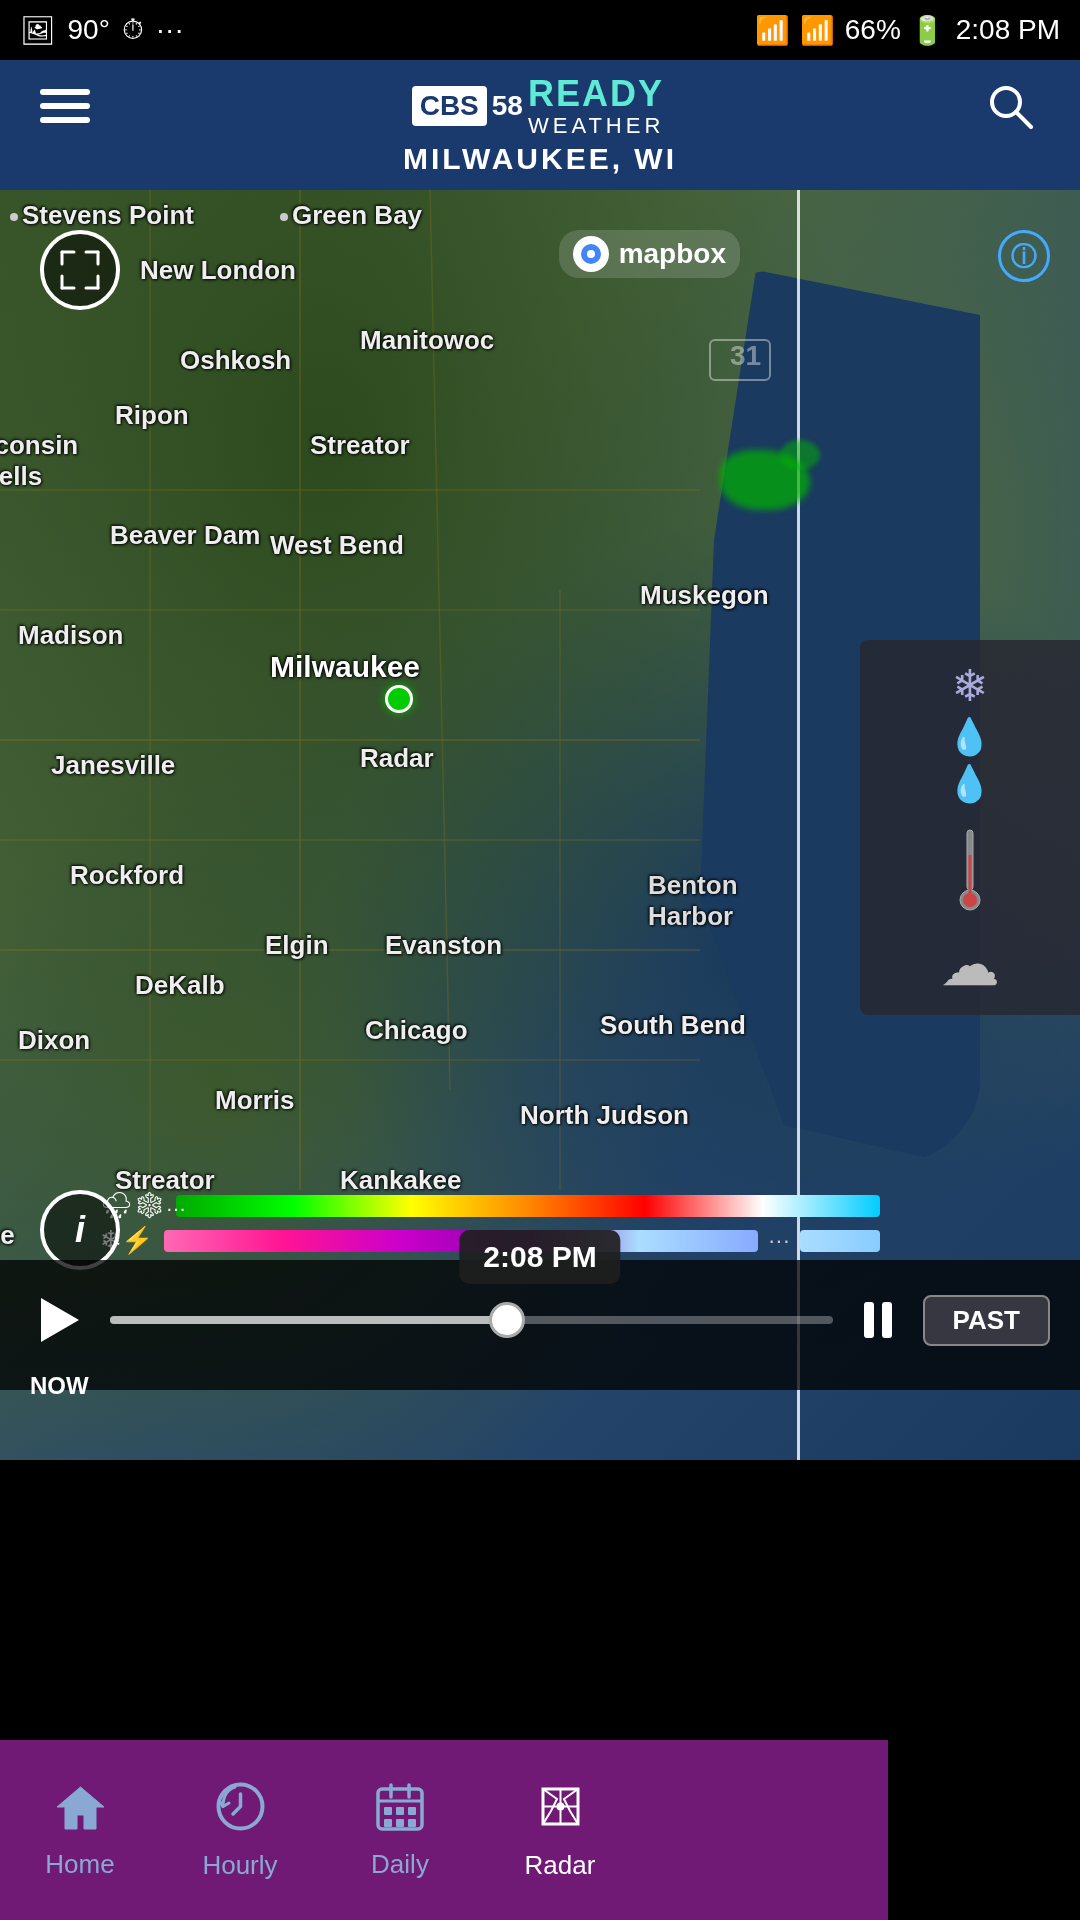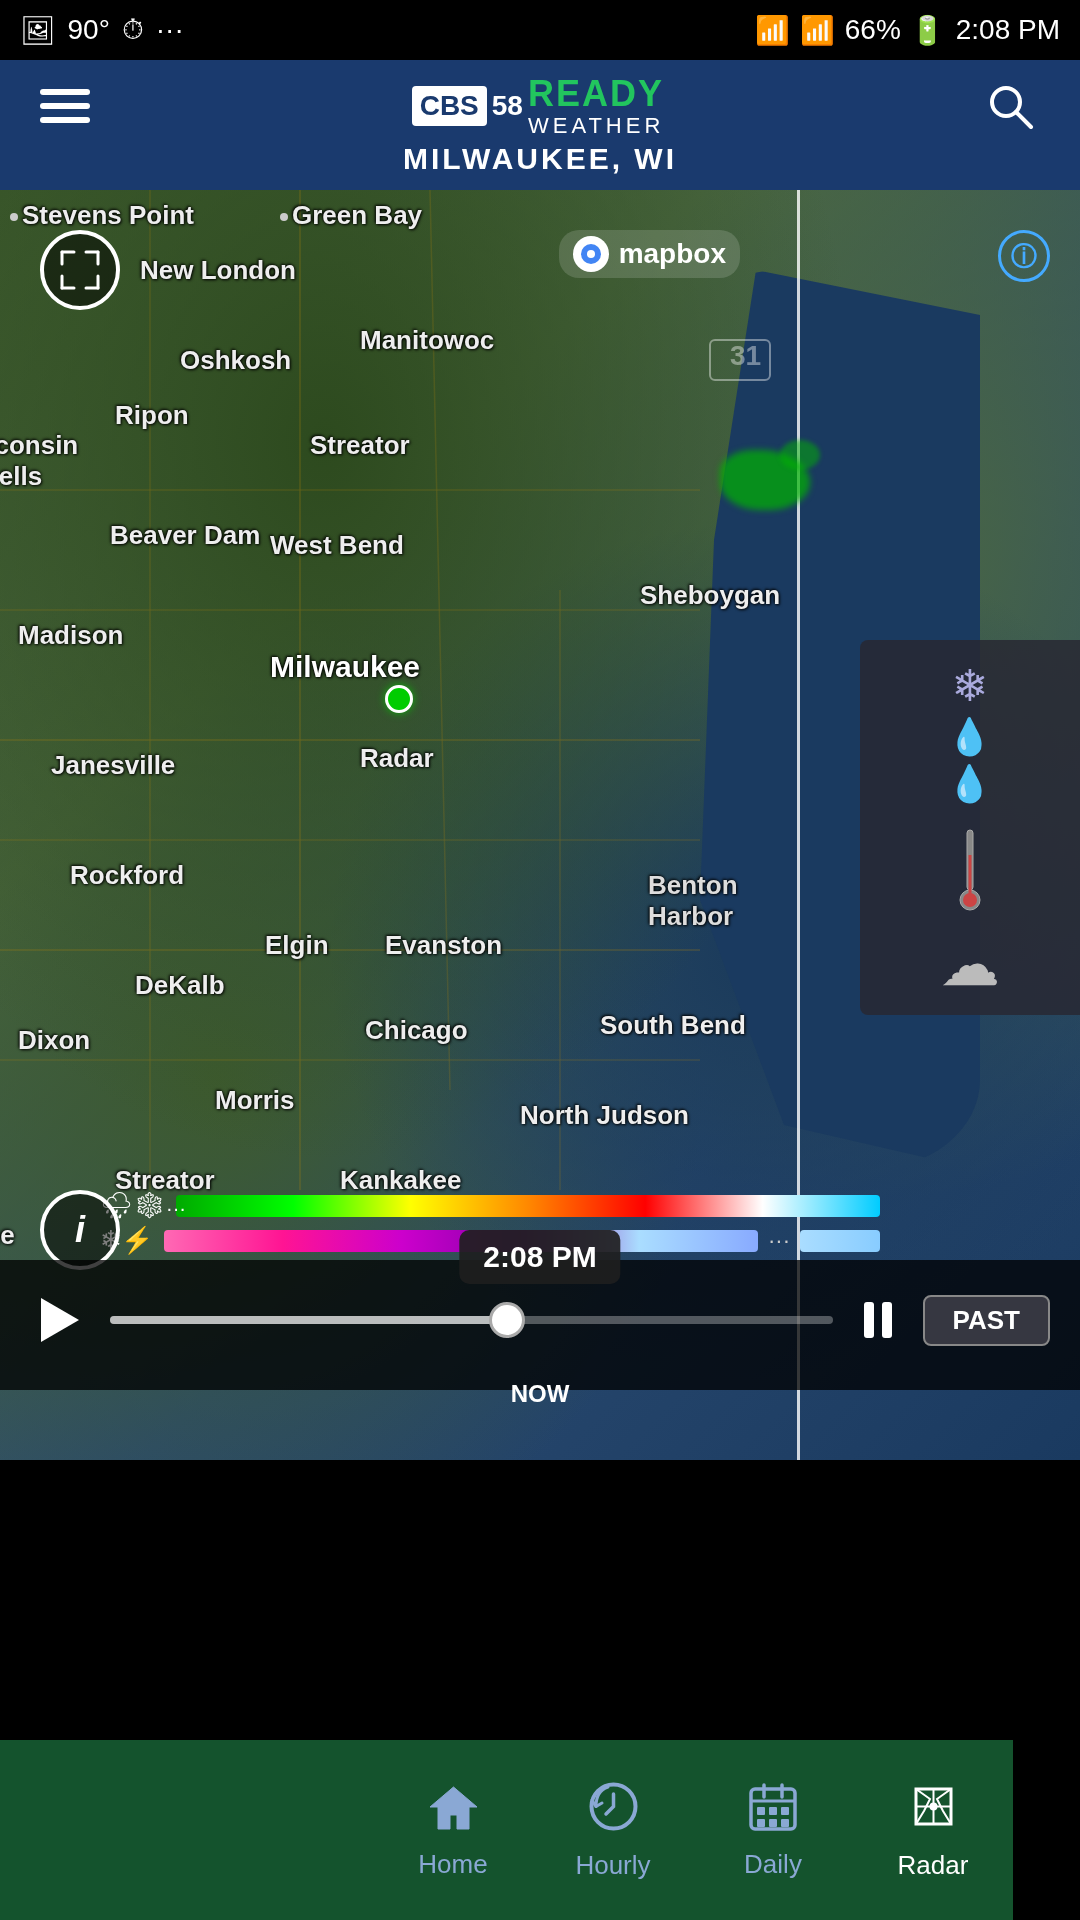--- a/index.html
+++ b/index.html
@@ -88,21 +88,21 @@
       font-weight: bold;
       padding: 4px 8px;
       border-radius: 4px;
     }
     .logo-58 {
       color: #fff;
       font-size: 28px;
       font-weight: bold;
     }
     .logo-ready {
-      color: #22c55e;
+      color: #5eead4;
       font-size: 36px;
       font-weight: 900;
       text-transform: uppercase;
       letter-spacing: 2px;
     }
     .logo-weather {
       color: #fff;
       font-size: 22px;
       letter-spacing: 4px;
       text-transform: uppercase;
@@ -439,22 +439,22 @@
       top: 50%;
       transform: translate(-50%, -50%);
       width: 36px;
       height: 36px;
       background: #fff;
       border-radius: 50%;
       border: 3px solid #aaa;
     }
     .scrubber-labels {
       display: flex;
-      justify-content: center;
-      margin-top: 30px;
+      justify-content: flex-start;
+      margin-top: 22px;
     }
     .scrubber-now {
       color: #fff;
       font-size: 24px;
       font-weight: bold;
     }
     .past-btn {
       background: rgba(60,60,70,0.9);
       border: 2px solid #888;
       border-radius: 8px;
@@ -481,26 +481,26 @@
 
     
     #black-gap {
       width: 1080px;
       height: 80px;
       background: #000;
     }
 
     
     #bottom-nav {
-      width: 1013px;
+      width: 888px;
       height: 180px;
-      background: #14532d;
-      display: flex;
-      align-items: center;
-      justify-content: flex-end;
+      background: #701a75;
+      display: flex;
+      align-items: center;
+      justify-content: flex-start;
       position: absolute;
       bottom: 0;
     }
     .nav-item {
       display: flex;
       flex-direction: column;
       align-items: center;
       gap: 8px;
       cursor: pointer;
       color: #8aa8d4;
@@ -591,21 +591,21 @@
 
     <div class="city-label" style="top:10px;left:10px"><span class="city-dot"></span>Stevens Point</div>
     <div class="city-label" style="top:10px;left:280px"><span class="city-dot"></span>Green Bay</div>
     <div class="city-label" style="top:65px;left:140px">New London</div>
     <div class="city-label" style="top:135px;left:360px">Manitowoc</div>
     <div class="city-label" style="top:155px;left:180px">Oshkosh</div>
     <div class="city-label" style="top:210px;left:115px">Ripon</div>
     <div class="city-label" style="top:240px;left:310px">Streator</div>
     <div class="city-label" style="top:330px;left:110px">Beaver Dam</div>
     <div class="city-label" style="top:340px;left:270px">West Bend</div>
-    <div class="city-label" style="top:390px;left:640px">Sheboygan</div>
+    <div class="city-label" style="top:390px;left:640px">Muskegon</div>
     <div class="city-label" style="top:430px;left:18px">Madison</div>
     <div class="milwaukee-label">Milwaukee</div>
     <div class="milwaukee-dot"></div>
     <div class="city-label" style="top:560px;left:51px">Janesville</div>
     <div class="city-label" style="top:553px;left:360px">Radar</div>
     <div class="city-label" style="top:670px;left:70px">Rockford</div>
     <div class="city-label" style="top:740px;left:265px">Elgin</div>
     <div class="city-label" style="top:740px;left:385px">Evanston</div>
     <div class="city-label" style="top:780px;left:135px">DeKalb</div>
     <div class="city-label" style="top:835px;left:18px">Dixon</div>

